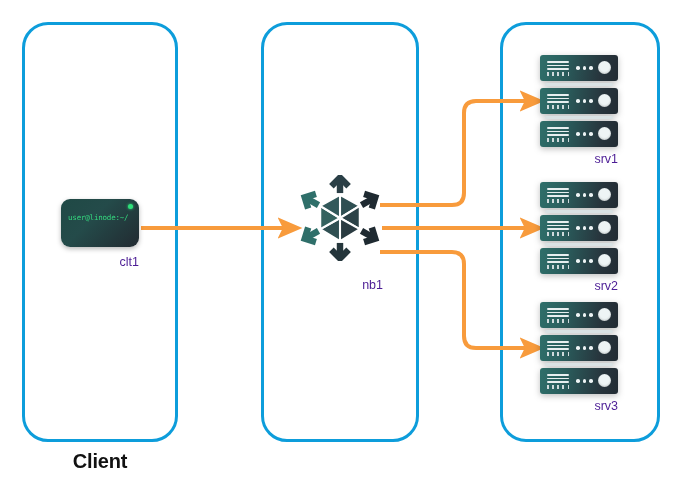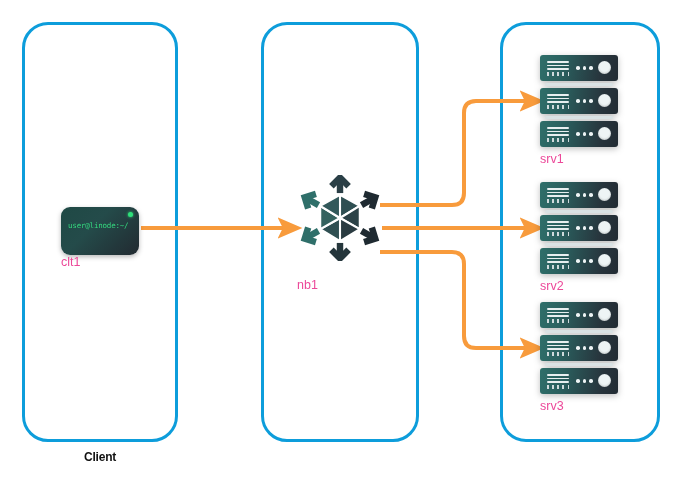--- a/index.html
+++ b/index.html
@@ -20,33 +20,33 @@
   .group-box {
     position: absolute;
     border: 3px solid #0d9ddb;
     border-radius: 26px;
     box-sizing: border-box;
     background: transparent;
   }
   .group-label {
     position: absolute;
     text-align: center;
-    font-size: 12px;
+    font-size: 20px;
     font-weight: bold;
     color: #111111;
     letter-spacing: -0.2px;
     white-space: nowrap;
   }
 
   
   .node-label {
     position: absolute;
-    text-align: left;
+    text-align: right;
     font-size: 12.5px;
-    color: #ec4899;
+    color: #4c1d95;
     white-space: nowrap;
   }
 
   
   #connectors {
     position: absolute;
     left: 0;
     top: 0;
     width: 683px;
     height: 488px;
@@ -183,21 +183,21 @@
 
     <path d="M141,228 L288,228" fill="none" stroke="#f89b3c" stroke-width="4" stroke-linecap="butt" marker-end="url(#arrowhead)"></path>
 
     <path d="M380,205 L452,205 Q464,205 464,193 L464,113 Q464,101 476,101 L530,101" fill="none" stroke="#f89b3c" stroke-width="4" stroke-linecap="butt" marker-end="url(#arrowhead)"></path>
 
     <path d="M382,228 L530,228" fill="none" stroke="#f89b3c" stroke-width="4" stroke-linecap="butt" marker-end="url(#arrowhead)"></path>
 
     <path d="M380,252 L452,252 Q464,252 464,264 L464,336 Q464,348 476,348 L530,348" fill="none" stroke="#f89b3c" stroke-width="4" stroke-linecap="butt" marker-end="url(#arrowhead)"></path>
   </svg>
 
-  <div class="terminal" style="left:61px; top:199px; width:78px; height:48px;margin-top:8px;">
+  <div class="terminal" style="left:61px; top:199px; width:78px; height:48px;">
     <span class="tdot"></span>
     <span class="tprompt">user@linode:~/</span>
   </div>
   <div class="node-label" style="left:61px; top:255px; width:78px;">clt1</div>
 
   <svg class="nb-icon" style="left:297px; top:175px; width:86px; height:86px;" viewBox="0 0 100 100" xmlns="http://www.w3.org/2000/svg">
 
     <g stroke="#ffffff" stroke-width="2.4">
       <polygon points="50,50 50,23 73,36" fill="#2f4f52"></polygon>
       <polygon points="50,50 73,36 73,63" fill="#2c4247"></polygon>

